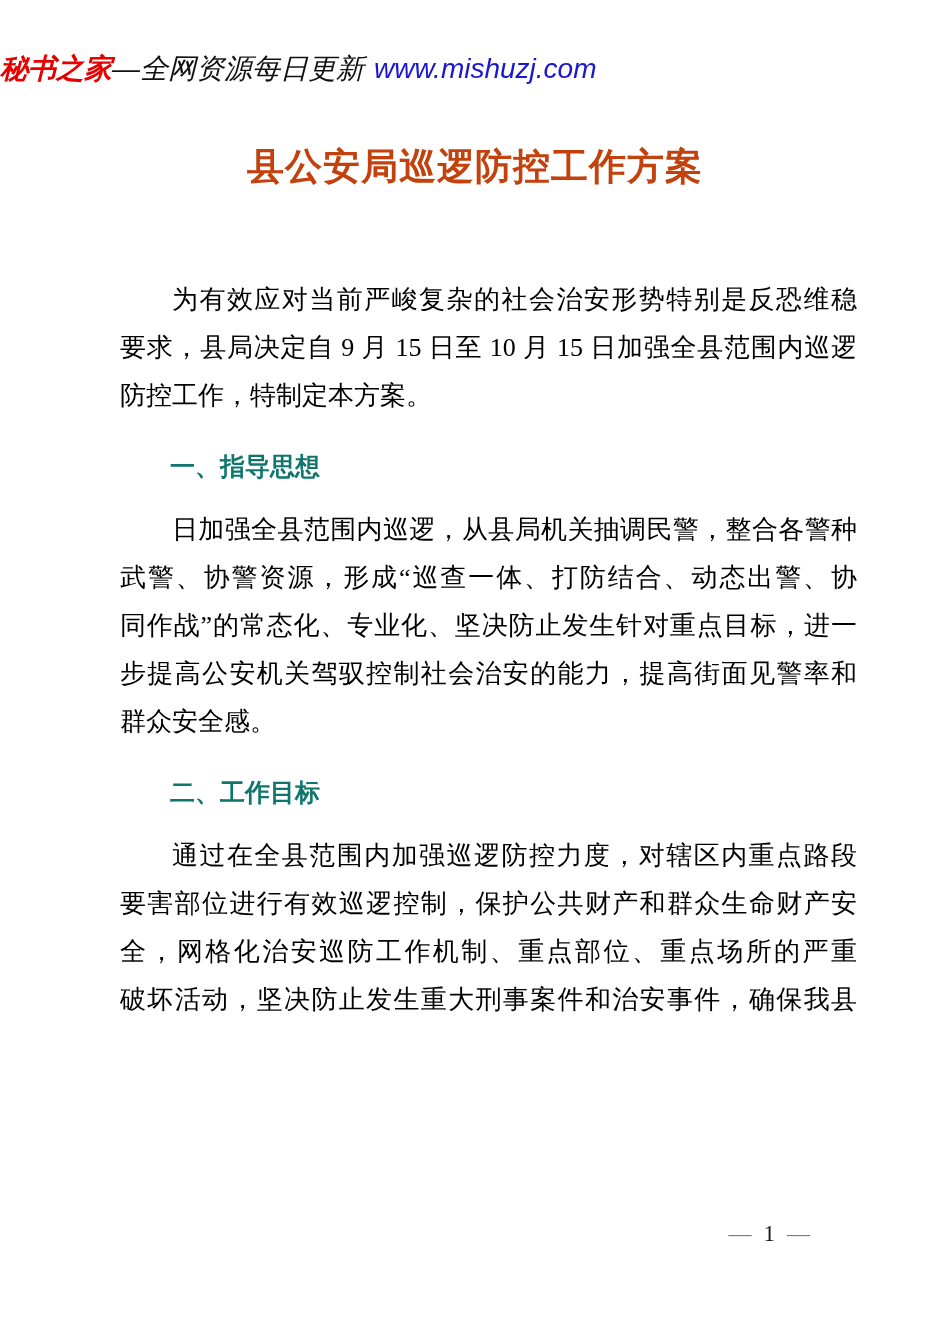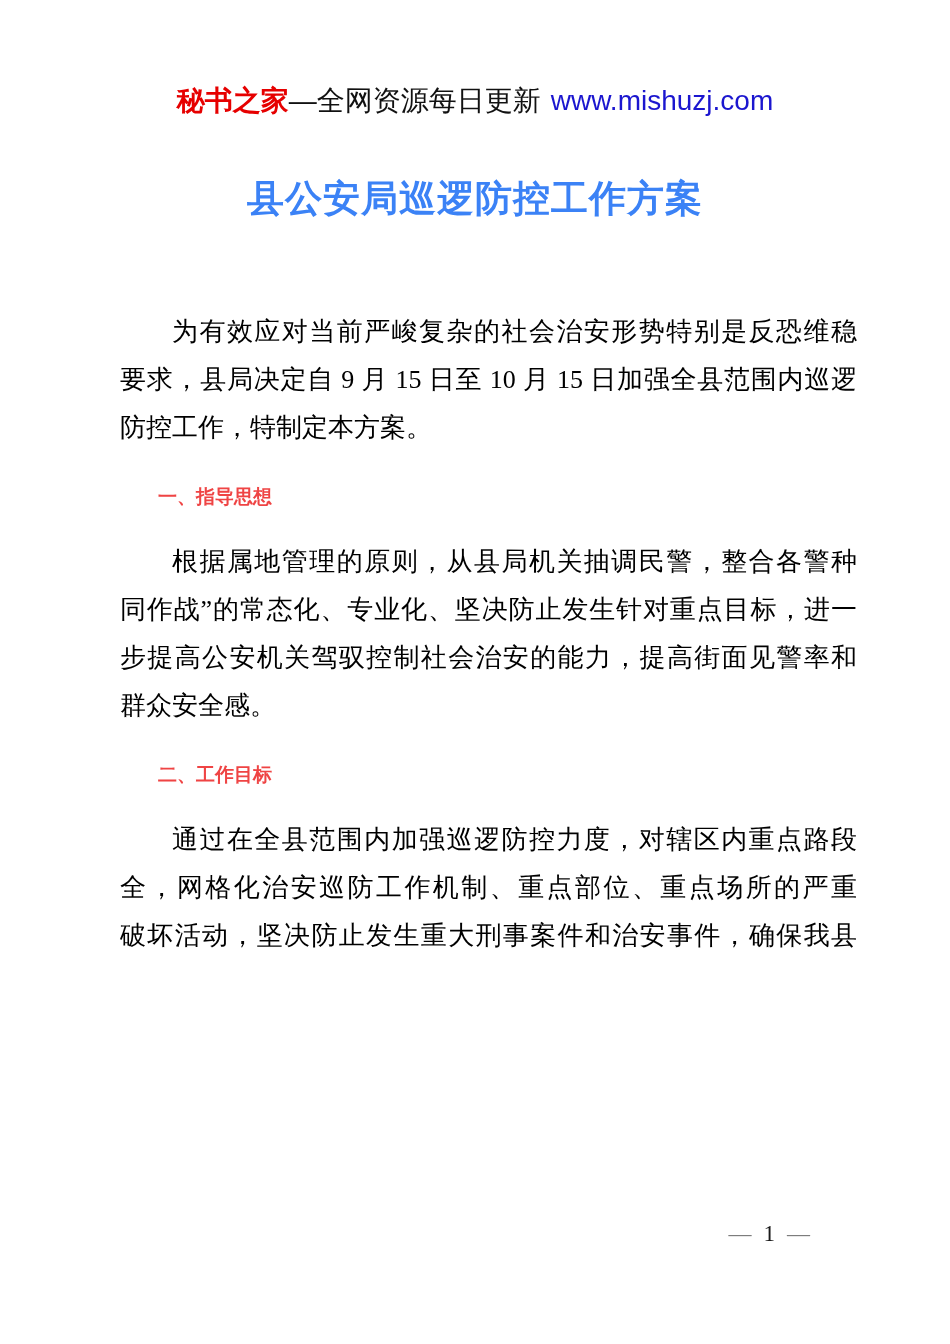--- a/index.html
+++ b/index.html
@@ -8,65 +8,65 @@
     background: #ffffff;
     color: #000000;
     font-family: "Liberation Serif", serif;
     position: relative;
     overflow: hidden;
   }
   .page { width: 950px; height: 1344px; position: relative; }
 
   
   .doc-header {
-    padding-top: 84px;
-    text-align: center;
+    padding-top: 52px;
     font-size: 28px;
     line-height: 34px;
     font-family: "Liberation Sans", sans-serif;
     white-space: nowrap;
+    font-style: italic;
   }
   .brand { font-weight: bold; }
   .separator, .tagline { color: #111111; }
   .site-url { text-decoration: none; margin-left: 10px; }
 
   
   .doc-title {
     margin-top: 56px;
     text-align: center;
     font-size: 37px;
     font-weight: bold;
     letter-spacing: 1px;
     font-family: "Liberation Sans", sans-serif;
-    color: #3b82f6;
+    color: #c2410c;
   }
 
   
   .content {
     margin-top: 84px;
     padding: 0 93px 0 120px;
   }
   .para { margin: 0; }
   .line {
     font-size: 26px;
     line-height: 48px;
     color: #000000;
     text-align: justify;
     text-align-last: justify;
   }
   .line-first { text-indent: 2em; }
   .line-end { text-align-last: left; }
   .heading {
-    font-size: 19px;
+    font-size: 25px;
     line-height: 48px;
     font-weight: bold;
     text-indent: 2em;
     margin: 22px 0 16px 0;
-    font-family: Liberation Mono, monospace;
-    color: #ef4444;
+    font-family: Liberation Sans, sans-serif;
+    color: #0f766e;
   }
 
   
   .footer {
     position: absolute;
     top: 1220px;
     right: 140px;
     font-size: 23px;
     line-height: 28px;
     font-family: "Liberation Serif", serif;
@@ -87,28 +87,30 @@
   <div class="doc-title">县公安局巡逻防控工作方案</div>
 
   <div class="content" id="content">
       <div class="para">
         <div class="line line-first">为有效应对当前严峻复杂的社会治安形势特别是反恐维稳</div>
         <div class="line">要求，县局决定自 9 月 15 日至 10 月 15 日加强全县范围内巡逻</div>
         <div class="line line-end">防控工作，特制定本方案。</div>
       </div>
       <div class="heading">一、指导思想</div>
       <div class="para">
-        <div class="line line-first">根据属地管理的原则，从县局机关抽调民警，整合各警种</div>
+        <div class="line line-first">日加强全县范围内巡逻，从县局机关抽调民警，整合各警种</div>
+        <div class="line">武警、协警资源，形成“巡查一体、打防结合、动态出警、协</div>
         <div class="line">同作战”的常态化、专业化、坚决防止发生针对重点目标，进一</div>
         <div class="line">步提高公安机关驾驭控制社会治安的能力，提高街面见警率和</div>
         <div class="line line-end">群众安全感。</div>
       </div>
       <div class="heading">二、工作目标</div>
       <div class="para">
         <div class="line line-first">通过在全县范围内加强巡逻防控力度，对辖区内重点路段</div>
+        <div class="line">要害部位进行有效巡逻控制，保护公共财产和群众生命财产安</div>
         <div class="line">全，网格化治安巡防工作机制、重点部位、重点场所的严重</div>
         <div class="line">破坏活动，坚决防止发生重大刑事案件和治安事件，确保我县</div>
       </div>
     </div>
 
   <div class="footer">
     <span class="dash">—</span><span class="num">1</span><span class="dash">—</span>
   </div>
 
 </div>

